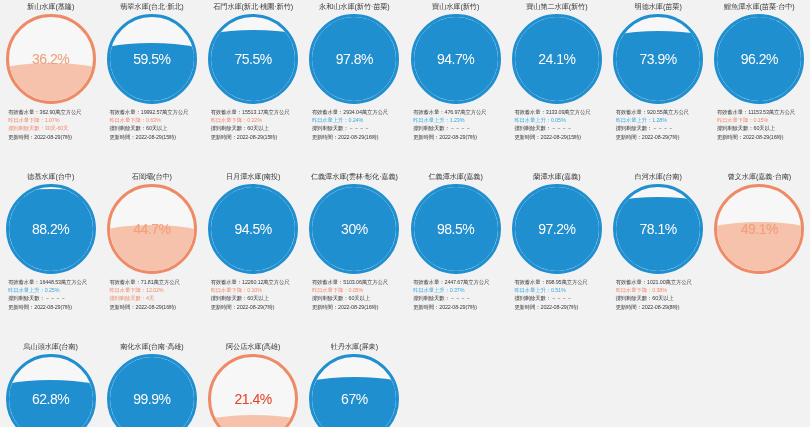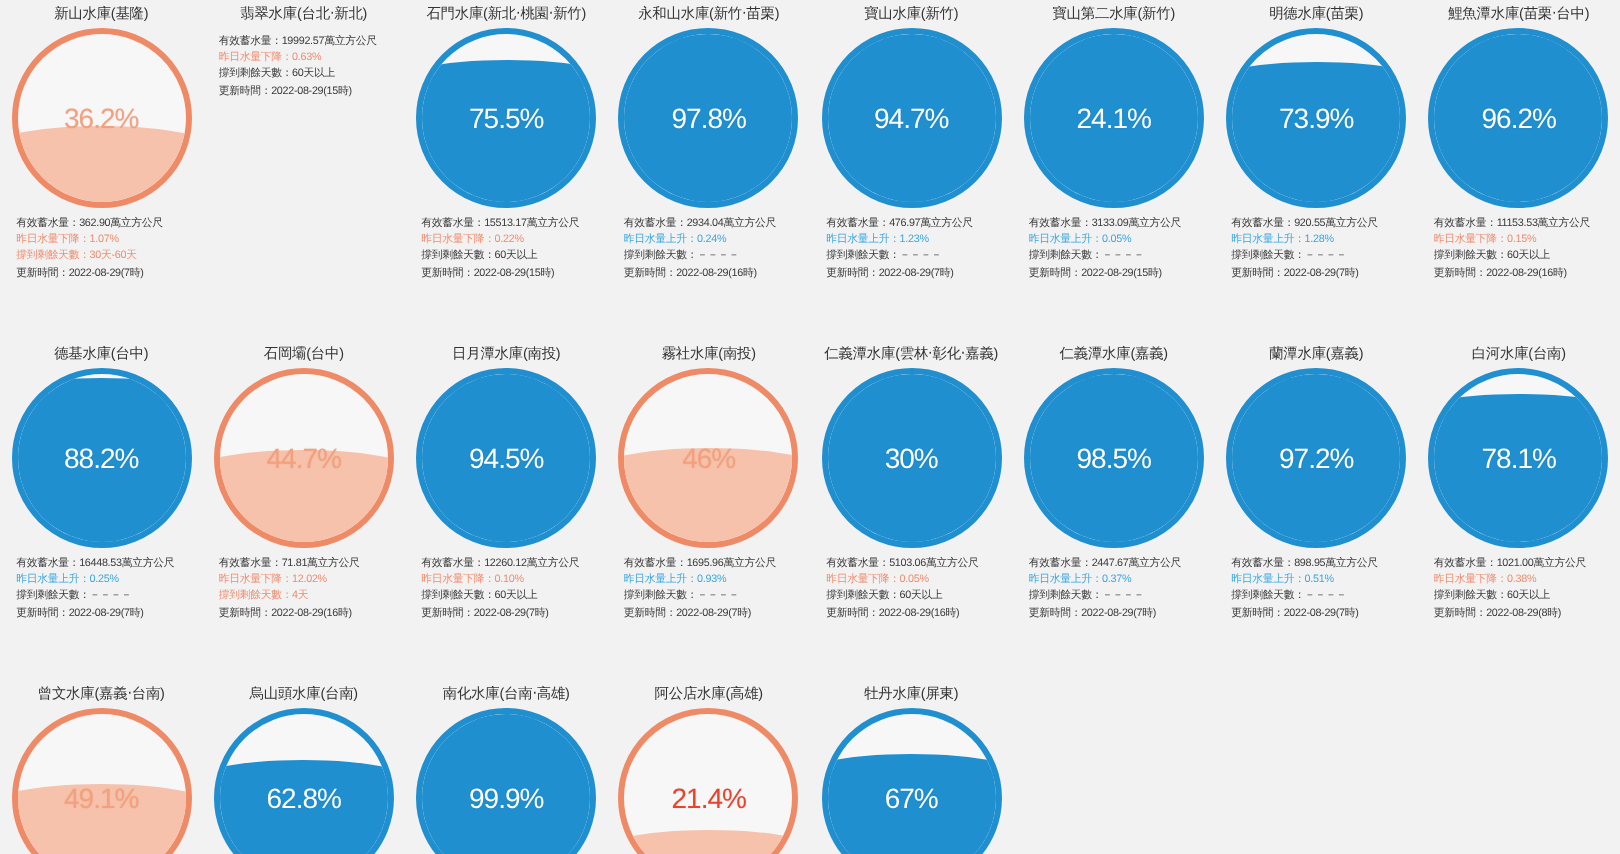--- a/index.html
+++ b/index.html
@@ -101,20 +101,28 @@
       </div>
       <div class="details">
         <div class="d-line">有效蓄水量：362.90萬立方公尺</div>
         <div class="d-line d-down">昨日水量下降：1.07%</div>
         <div class="d-line d-days-red">撐到剩餘天數：30天-60天</div>
         <div class="d-line">更新時間：2022-08-29(7時)</div>
       </div>
     </div>
     <div class="card">
       <div class="card-title">翡翠水庫(台北‧新北)</div>
+      <div class="gauge-wrap">
+        <div class="gauge">
+          <div class="fill" style="height: 59.5%;">
+            <div class="wave"></div>
+          </div>
+          <div class="pct">59.5%</div>
+        </div>
+      </div>
       <div class="details">
         <div class="d-line">有效蓄水量：19992.57萬立方公尺</div>
         <div class="d-line d-down">昨日水量下降：0.63%</div>
         <div class="d-line">撐到剩餘天數：60天以上</div>
         <div class="d-line">更新時間：2022-08-29(15時)</div>
       </div>
     </div>
     <div class="card">
       <div class="card-title">石門水庫(新北‧桃園‧新竹)</div>
       <div class="gauge-wrap">
@@ -260,37 +268,20 @@
         </div>
       </div>
       <div class="details">
         <div class="d-line">有效蓄水量：12260.12萬立方公尺</div>
         <div class="d-line d-down">昨日水量下降：0.10%</div>
         <div class="d-line">撐到剩餘天數：60天以上</div>
         <div class="d-line">更新時間：2022-08-29(7時)</div>
       </div>
     </div>
     <div class="card">
-      <div class="card-title">霧社水庫(南投)</div>
-      <div class="gauge-wrap">
-        <div class="gauge low">
-          <div class="fill" style="height: 46%;">
-            <div class="wave"></div>
-          </div>
-          <div class="pct lowtxt">46%</div>
-        </div>
-      </div>
-      <div class="details">
-        <div class="d-line">有效蓄水量：1695.96萬立方公尺</div>
-        <div class="d-line d-up">昨日水量上升：0.93%</div>
-        <div class="d-line">撐到剩餘天數：－－－－</div>
-        <div class="d-line">更新時間：2022-08-29(7時)</div>
-      </div>
-    </div>
-    <div class="card">
       <div class="card-title">仁義潭水庫(雲林‧彰化‧嘉義)</div>
       <div class="gauge-wrap">
         <div class="gauge">
           <div class="fill" style="height: 100%;"></div>
           <div class="pct">30%</div>
         </div>
       </div>
       <div class="details">
         <div class="d-line">有效蓄水量：5103.06萬立方公尺</div>
         <div class="d-line d-down">昨日水量下降：0.05%</div>

